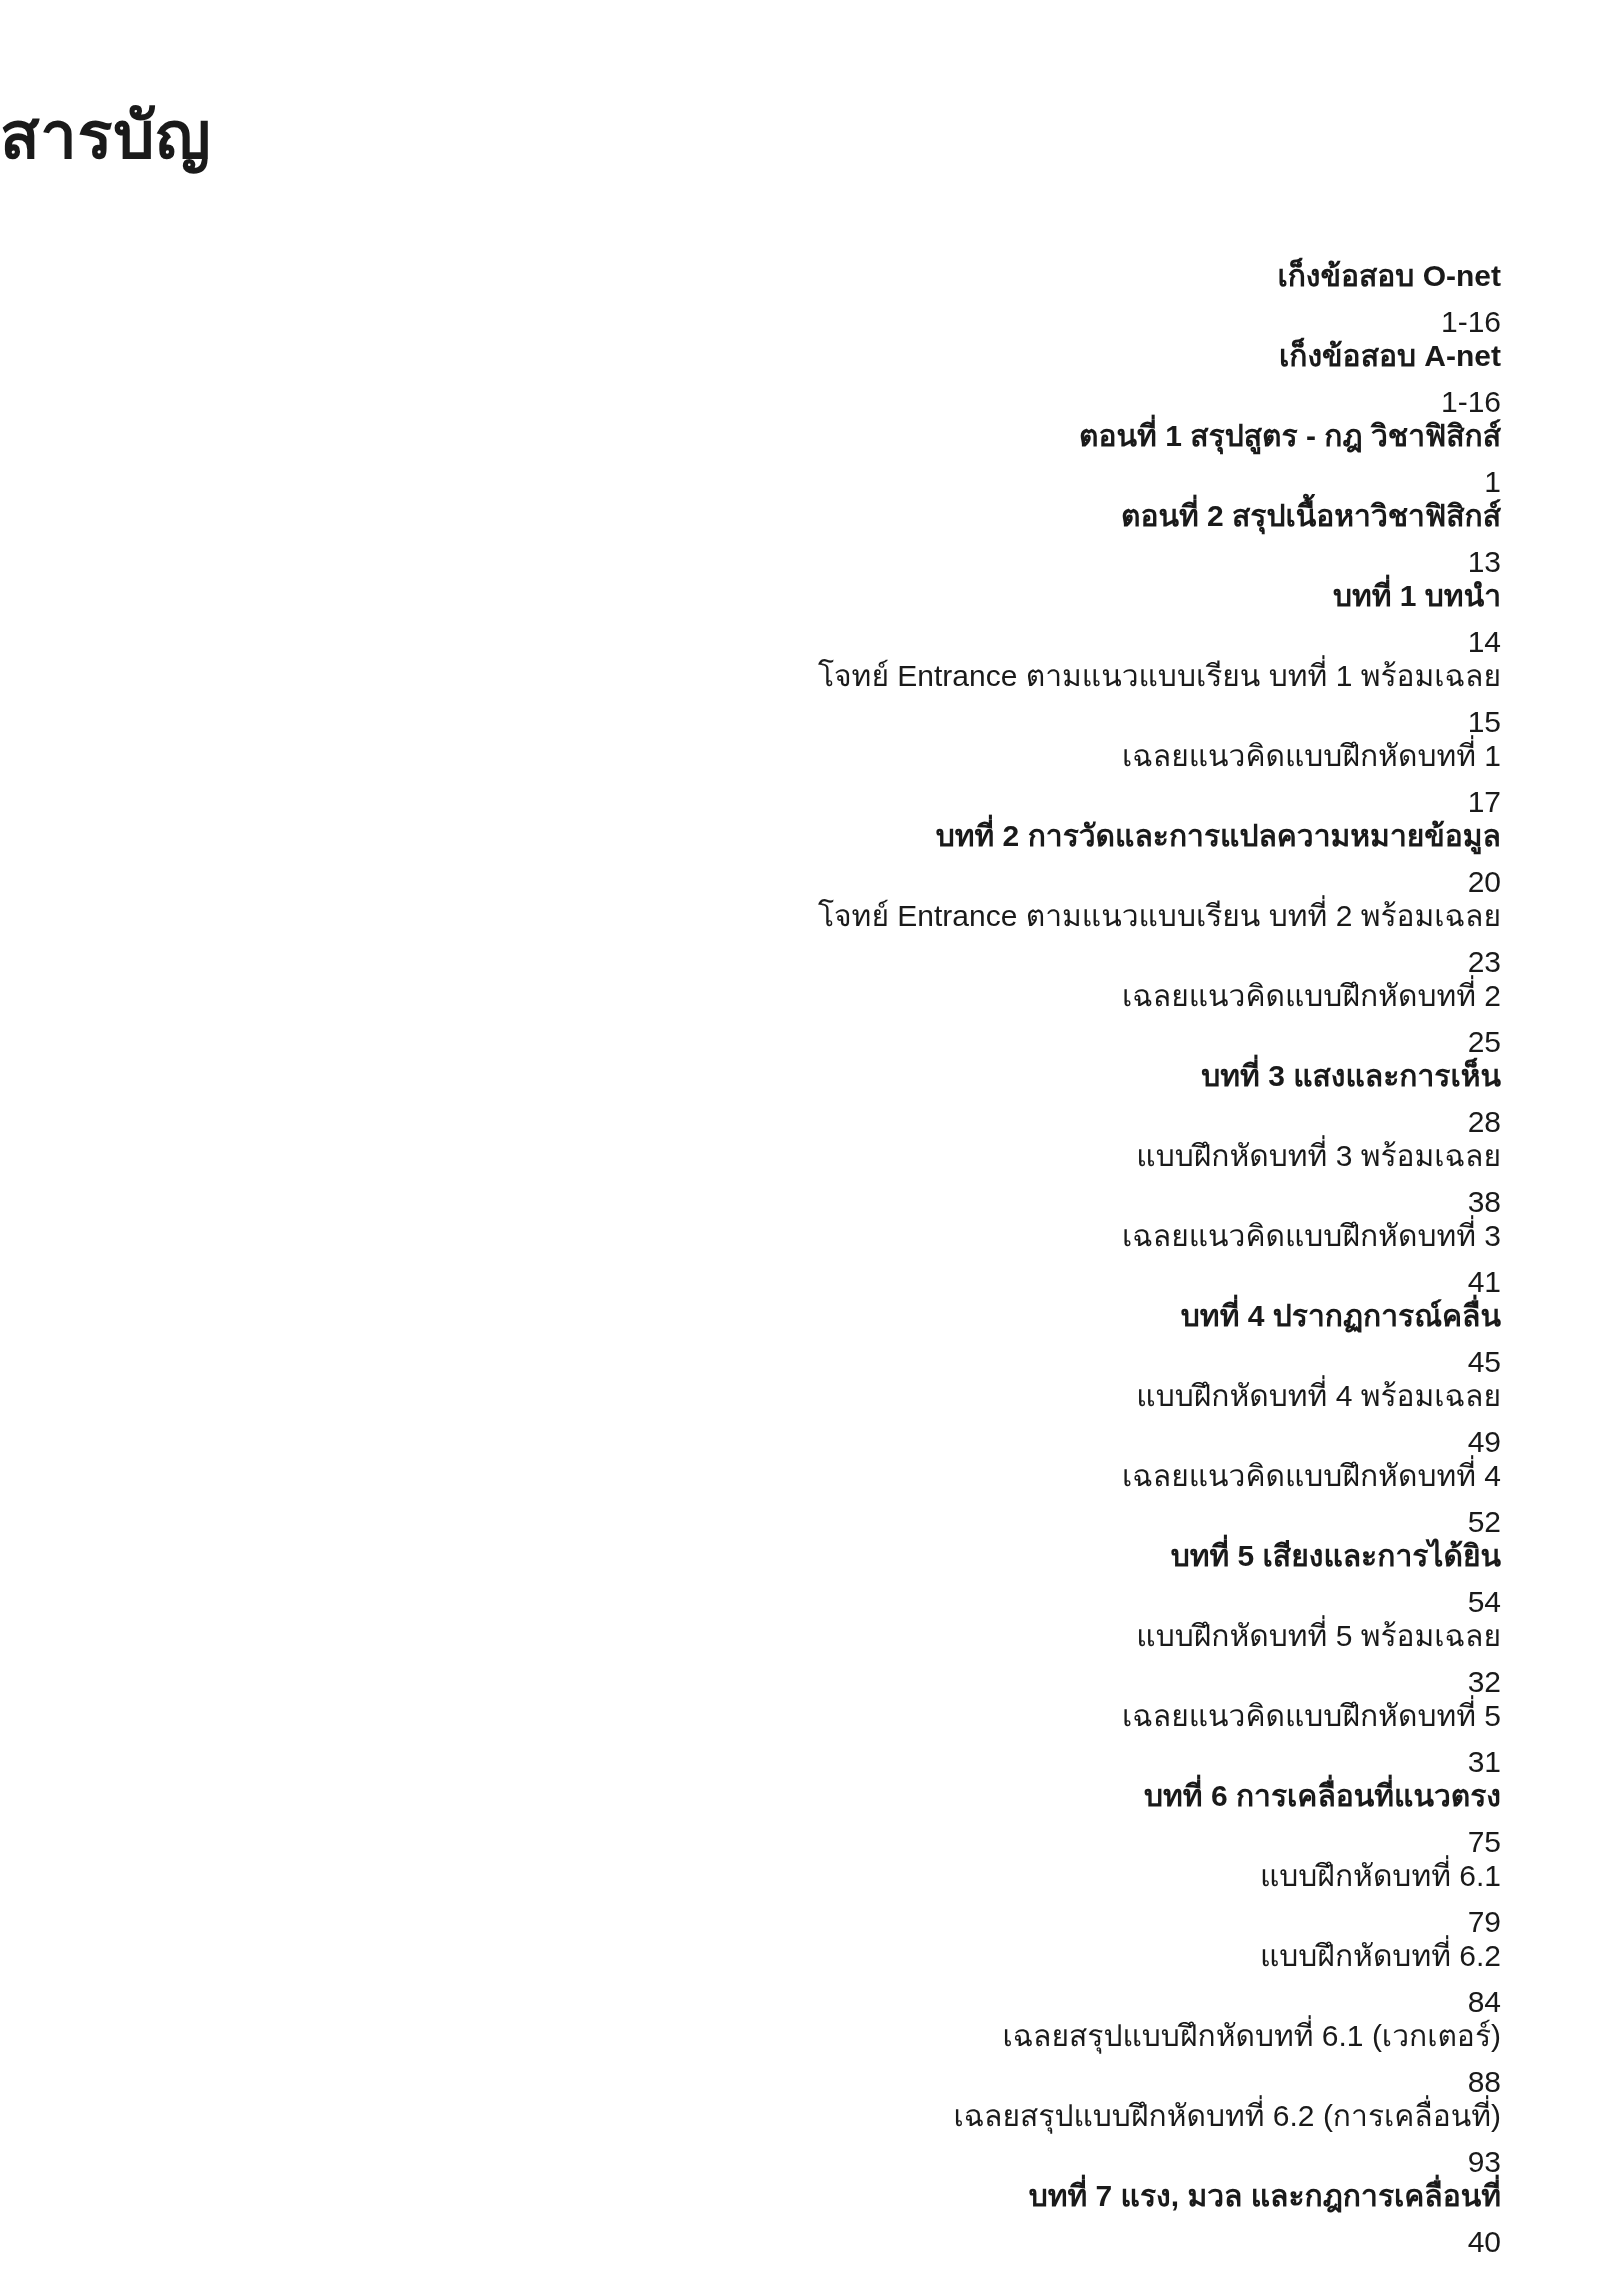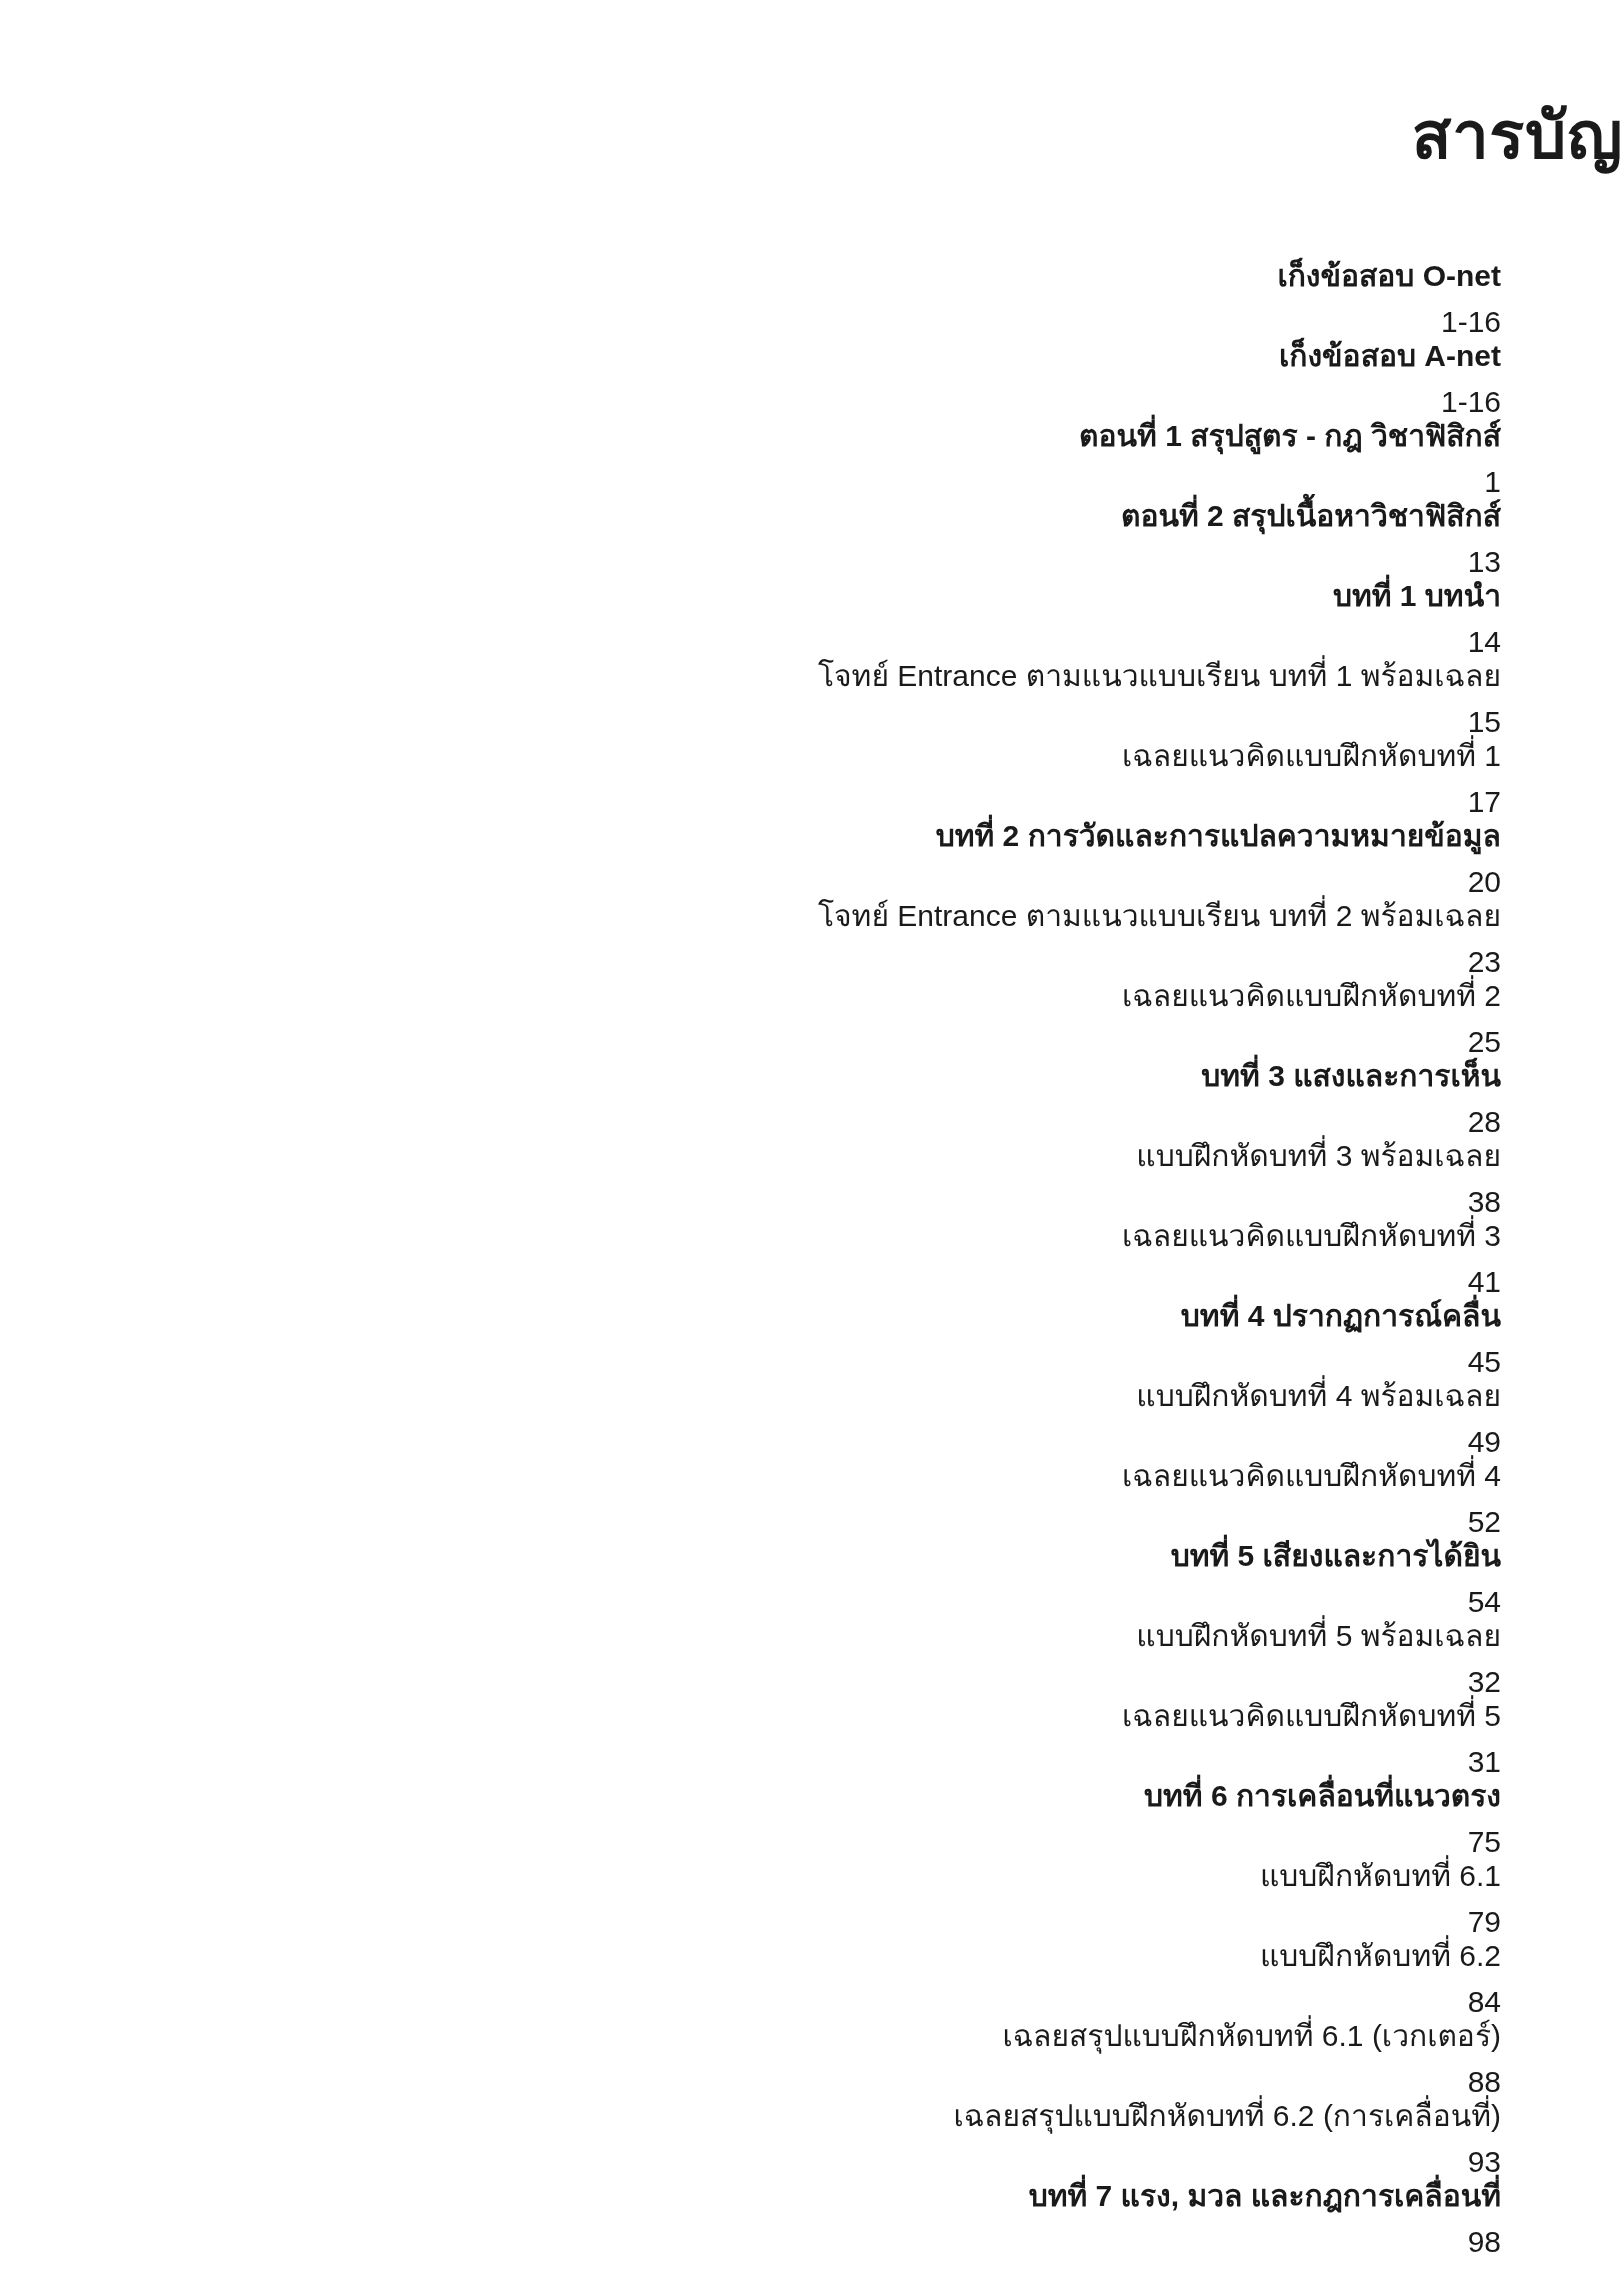--- a/index.html
+++ b/index.html
@@ -17,21 +17,21 @@
   }
   .page {
     position: absolute;
     inset: 0;
   }
   .doc-title {
     position: absolute;
     top: 97px;
     left: 0;
     width: 100%;
-    text-align: right;
+    text-align: left;
     font-size: 65px;
     font-weight: bold;
     line-height: 1.2;
     letter-spacing: 0.7px;
   }
   .toc-list {
     position: absolute;
     top: 259px;
     left: 122px;
     right: 122px;
@@ -221,17 +221,17 @@
 
   <div class="toc-row level-2">
     <span class="toc-label">เฉลยสรุปแบบฝึกหัดบทที่ 6.2 (การเคลื่อนที่)</span>
     <span class="leader"></span>
     <span class="toc-page">93</span>
   </div>
 
   <div class="toc-row level-1">
     <span class="toc-label">บทที่ 7 แรง, มวล และกฎการเคลื่อนที่</span>
     <span class="leader"></span>
-    <span class="toc-page">98</span>
+    <span class="toc-page">40</span>
   </div>
 </div>
 </div>
 
 
 </body></html>

